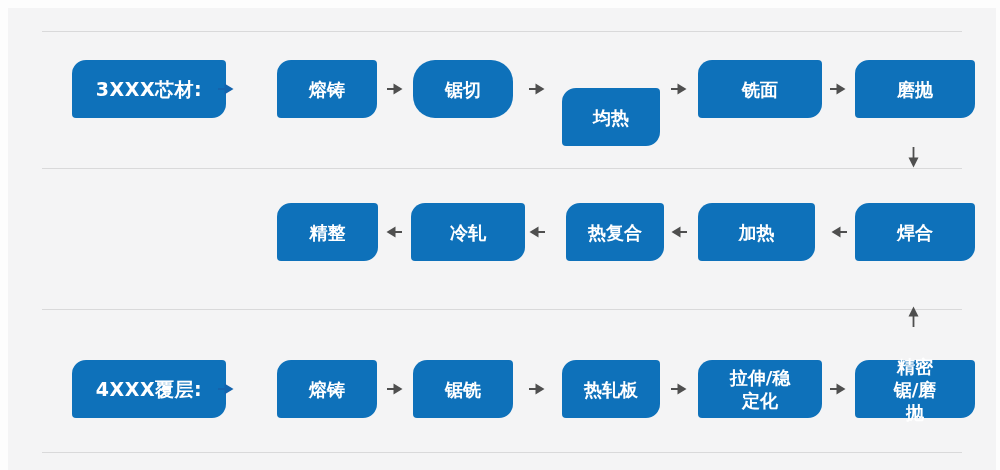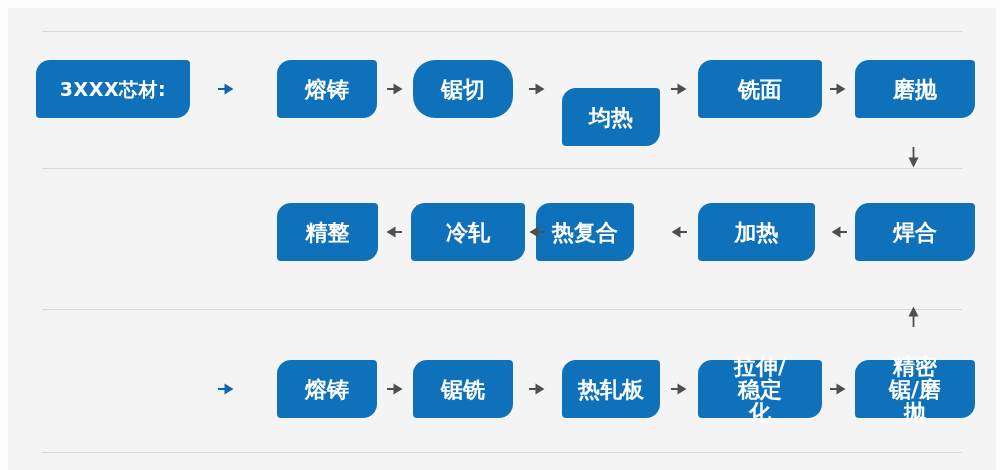--- a/index.html
+++ b/index.html
@@ -18,25 +18,25 @@
   .divider {
     position: absolute; left: 42px; width: 920px; height: 1px;
     background: #d9d9da;
   }
   .box {
     position: absolute; height: 58px;
     background: #0e71ba; color: #ffffff;
     border-radius: 14px 4px 14px 4px;
     display: flex; align-items: center; justify-content: center;
     text-align: center;
-    font-weight: bold; font-size: 22px; line-height: 23px;
+    font-weight: bold; font-size: 18px; line-height: 23px;
     white-space: nowrap;
     box-sizing: border-box;
   }
-  .box.label { font-size: 19px; letter-spacing: 0.5px; }
+  .box.label { font-size: 19px; letter-spacing: 0.5px; margin-left: 36px; }
   .box.wrap { white-space: normal; word-break: break-all; padding: 0 30px; }
   .arrow { position: absolute; }
   .arrow svg { display: block; }
   .a-gray line { stroke: #4f4f4f; }
   .a-gray polygon { fill: #4f4f4f; }
   .a-blue line { stroke: #1464ad; }
   .a-blue polygon { fill: #1464ad; }
 </style>
 </head>
 <body>
@@ -89,21 +89,21 @@
 
   <div class="arrow a-gray" style="left:907px; top:147px;">
     <svg width="13" height="21" viewBox="0 0 13 21">
         <line x1="6.5" y1="0" x2="6.5" y2="12" stroke-width="1.8"></line>
         <polygon points="1.5,10.5 11.5,10.5 6.5,20.5"></polygon>
       </svg>
   </div>
 
   <div class="box" style="left:277px; top:203px; width:101px;">精整</div>
   <div class="box" style="left:411px; top:203px; width:114px;">冷轧</div>
-  <div class="box" style="left:536px; top:203px; width:98px;">热复合</div>
+  <div class="box" style="left:566px; top:203px; width:98px;">热复合</div>
   <div class="box" style="left:698px; top:203px; width:117px;">加热</div>
   <div class="box" style="left:855px; top:203px; width:120px;">焊合</div>
 
   <div class="arrow a-gray" style="left:386px; top:226px;">
     <svg width="16" height="12" viewBox="0 0 16 12">
         <line x1="16" y1="6" x2="8" y2="6" stroke-width="2"></line>
         <polygon points="9.5,0.5 0.5,6 9.5,11.5"></polygon>
       </svg>
   </div>
   <div class="arrow a-gray" style="left:529px; top:226px;">
@@ -125,20 +125,21 @@
       </svg>
   </div>
 
   <div class="arrow a-gray" style="left:907px; top:306px;">
     <svg width="13" height="21" viewBox="0 0 13 21">
         <line x1="6.5" y1="21" x2="6.5" y2="9" stroke-width="1.8"></line>
         <polygon points="1.5,10.5 11.5,10.5 6.5,0.5"></polygon>
       </svg>
   </div>
 
+  <div class="box label" style="left:36px;  top:360px; width:154px;">4XXX覆层:</div>
   <div class="box" style="left:277px; top:360px; width:100px;">熔铸</div>
   <div class="box" style="left:413px; top:360px; width:100px;">锯铣</div>
   <div class="box" style="left:562px; top:360px; width:98px;">热轧板</div>
   <div class="box wrap" style="left:698px; top:360px; width:124px;">拉伸/稳定化</div>
   <div class="box wrap" style="left:855px; top:360px; width:120px;">精密锯/磨抛</div>
 
   <div class="arrow a-blue" style="left:218px; top:383px;">
     <svg width="16" height="12" viewBox="0 0 16 12">
         <line x1="0" y1="6" x2="8" y2="6" stroke-width="2"></line>
         <polygon points="6.5,0.5 15.5,6 6.5,11.5"></polygon>

